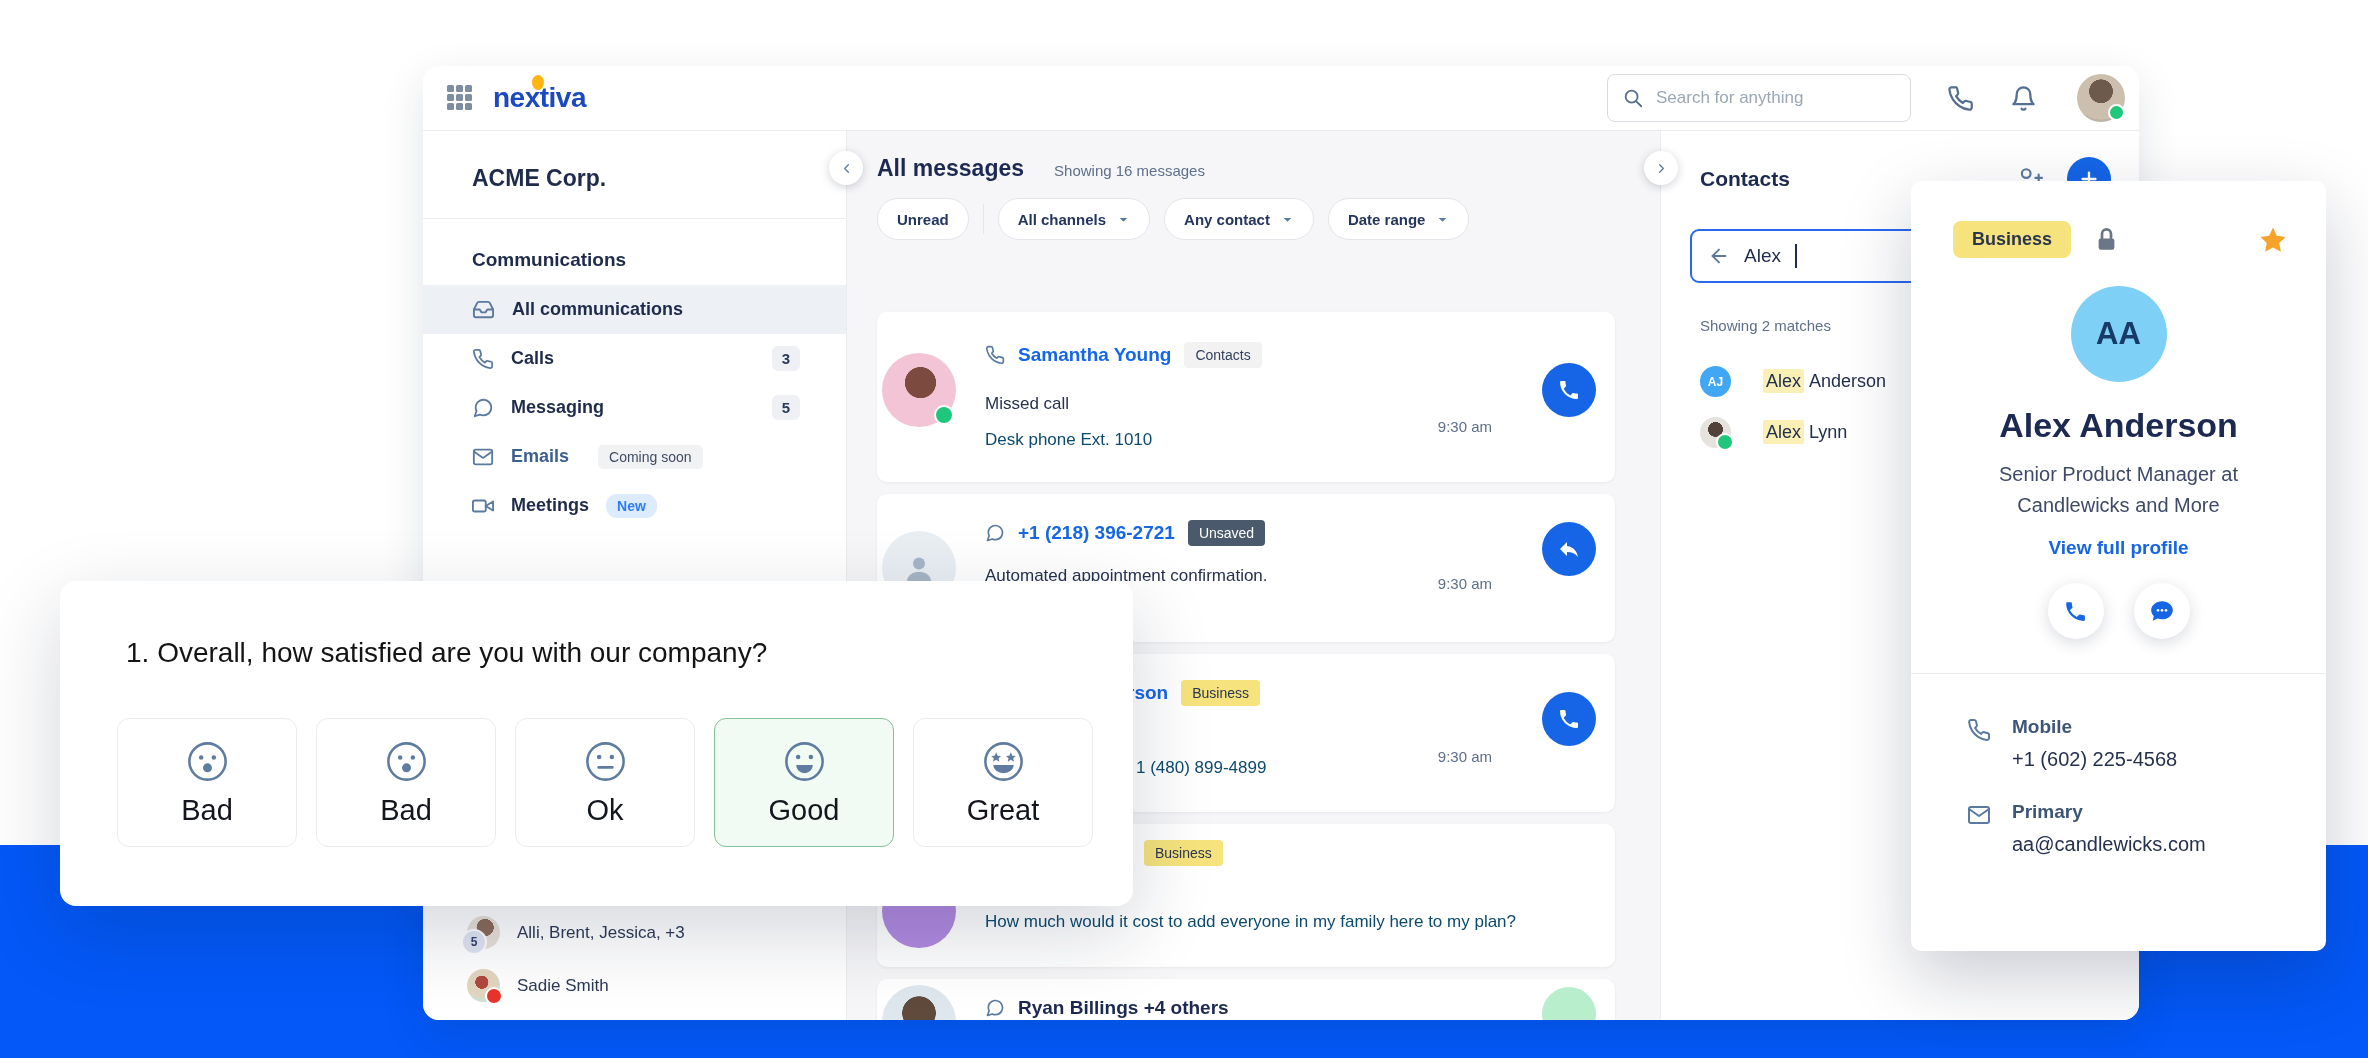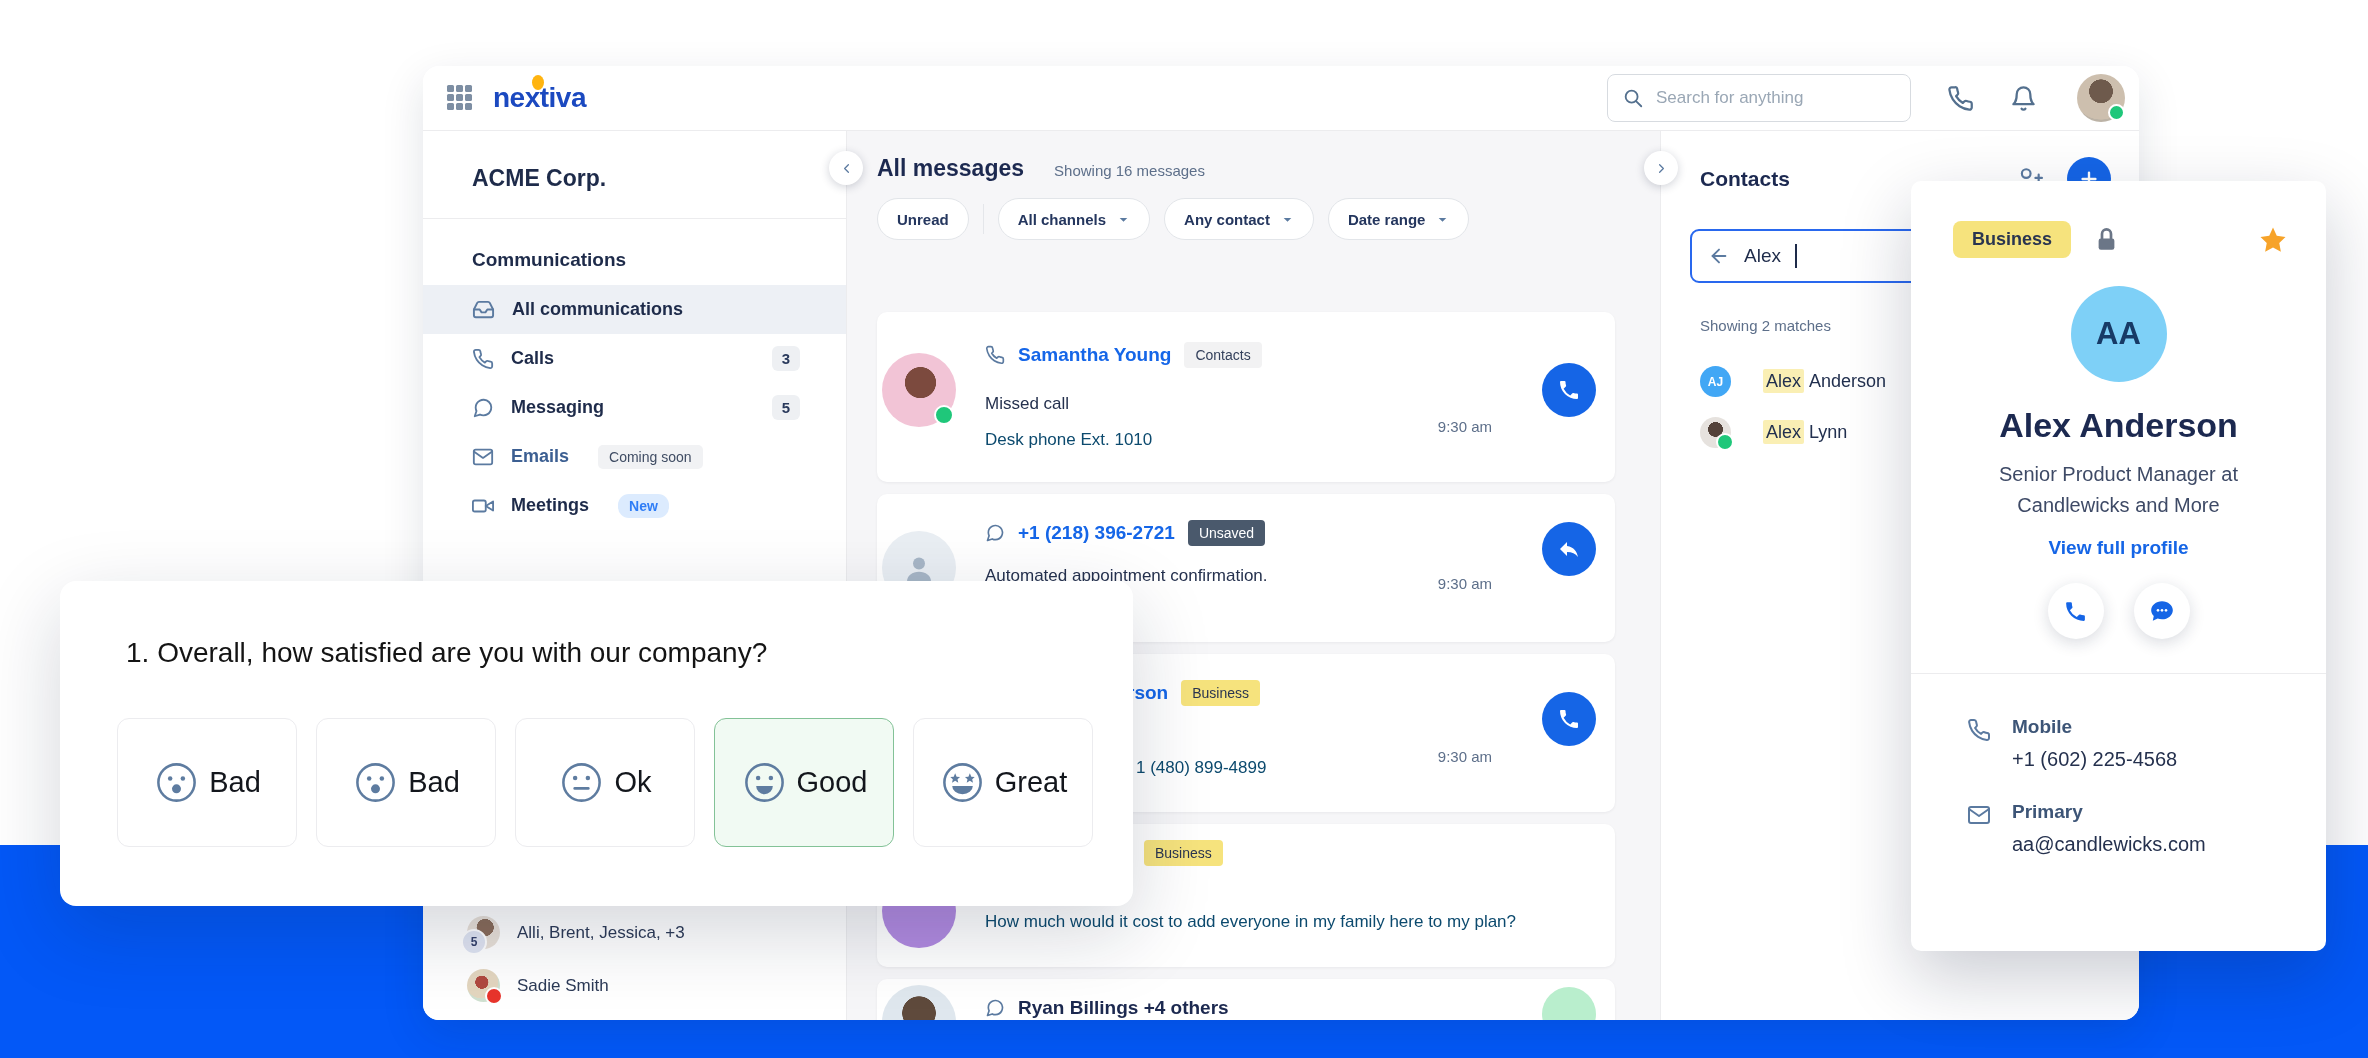--- a/index.html
+++ b/index.html
@@ -39,21 +39,21 @@
   .sidebar{width:423px;background:#fff;border-right:1px solid #ececee;position:relative;flex:none;}
   .org-title{font-size:23px;font-weight:800;color:#1e2b4a;padding:34px 0 26px 49px;}
   .sb-divider{height:1px;background:#ececee;}
   .section-title{font-size:19px;font-weight:800;color:#1e2b4a;margin:30px 0 14px 49px;}
   .nav-item{height:49px;display:flex;align-items:center;gap:17px;padding:0 46px 0 49px;cursor:pointer;}
   .nav-item.selected{background:#edf0f5;}
   .nav-label{font-size:18px;font-weight:700;color:#1e2b4a;}
   .nav-label.emails{color:#3c5f92;}
   .count-badge{margin-left:auto;background:#eef0f3;color:#2a3a5c;font-size:15px;font-weight:600;border-radius:6px;padding:4px 10px;}
   .tag-gray{background:#f1f2f4;color:#3f4c63;font-size:14px;padding:4px 11px;border-radius:5px;margin-left:12px;}
-  .tag-blue{background:#dcebfe;color:#2f7df6;font-size:14px;font-weight:600;padding:4px 11px;border-radius:11px;margin-left:12px;}
+  .tag-blue{background:#dcebfe;color:#2f7df6;font-size:14px;font-weight:600;padding:4px 11px;border-radius:11px;margin-left:0;}
   .recent-row{position:absolute;left:44px;display:flex;align-items:center;gap:17px;}
   .recent-row .r-label{font-size:17px;color:#2c3a57;}
   .r-av{position:relative;width:33px;height:33px;border-radius:50%;flex:none;}
   .r-av.group{background:radial-gradient(circle at 55% 35%,#8a6c5a 0 30%,#e8e0d8 31%);}
   .r-av.sadie{background:radial-gradient(circle at 45% 40%,#b0493f 0 24%,#e3d6bf 25% 60%,#cfe0d0 61%);}
   .r-count{position:absolute;left:-6px;bottom:-6px;width:22px;height:22px;border-radius:50%;background:#dfe4f2;border:2px solid #fff;
     color:#33406b;font-size:12px;font-weight:700;display:flex;align-items:center;justify-content:center;}
   .r-dot{position:absolute;right:-3px;bottom:-3px;width:14px;height:14px;border-radius:50%;border:2px solid #fff;}
   .r-dot.red{background:#e8342c;}
 
@@ -136,21 +136,21 @@
   .cc-field .f-icon{padding-top:2px;}
   .f-label{font-size:19px;font-weight:800;color:#3d5577;}
   .f-value{font-size:20px;color:#25314e;margin-top:10px;}
 
   
   .survey{position:absolute;left:60px;top:581px;width:1073px;height:325px;background:#fff;border-radius:16px;
     box-shadow:0 26px 80px rgba(15,25,55,.18);z-index:30;}
   .sv-q{padding:56px 0 0 66px;font-size:28px;font-weight:500;color:#141414;}
   .sv-opts{position:absolute;left:57px;top:137px;display:flex;gap:19px;}
   .sv-opt{width:178px;height:127px;border:1.5px solid #ececef;border-radius:12px;background:#fff;
-    display:flex;flex-direction:row;align-items:center;justify-content:center;gap:9px;cursor:pointer;}
+    display:flex;flex-direction:column;align-items:center;justify-content:center;gap:9px;cursor:pointer;}
   .sv-opt.selected{border-color:#83c297;background:#f1faf3;}
   .sv-label{font-size:29px;color:#13161c;}
   .emoji{stroke:#5e7ca0;stroke-width:2.6;fill:none;stroke-linecap:round;stroke-linejoin:round;}
   .emoji .f{fill:#5e7ca0;stroke:none;}
 </style>
 </head>
 <body>
 
 <div class="canvas">
   <div class="blue-band"></div>

